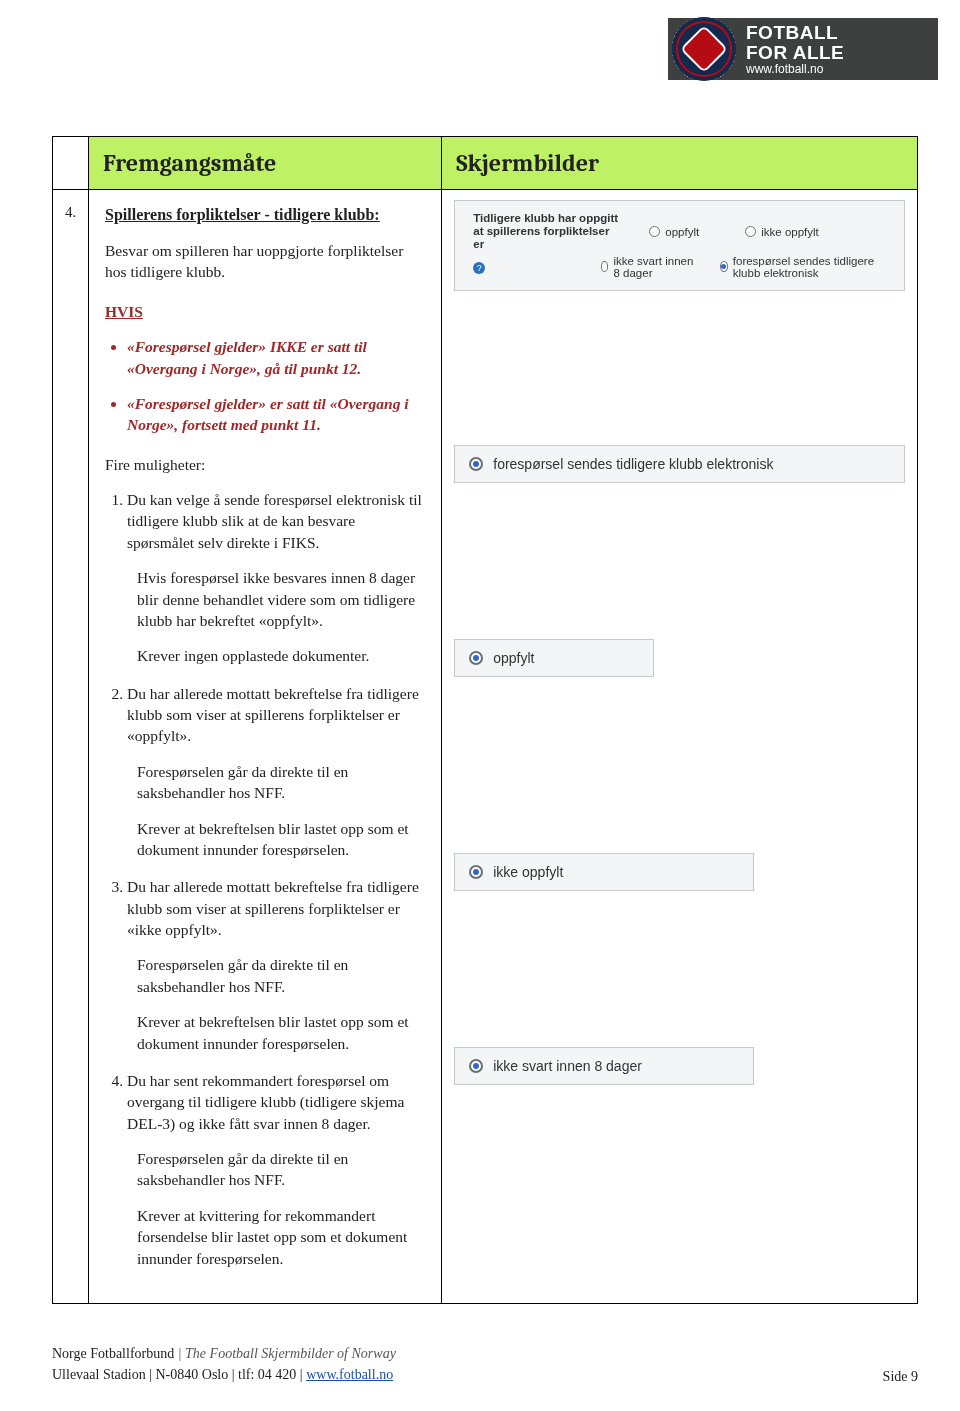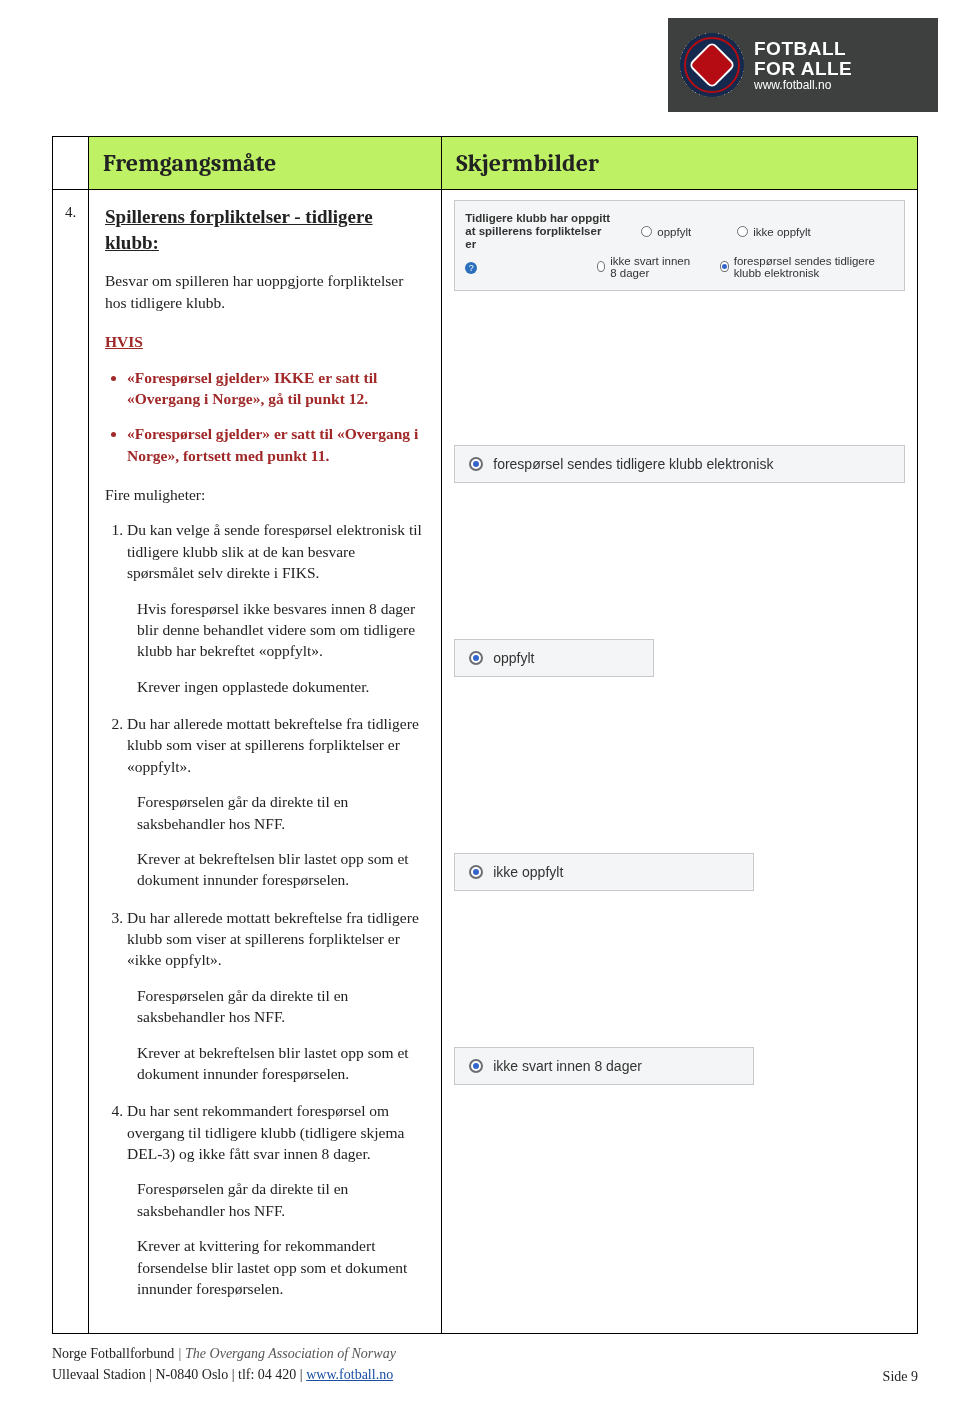--- a/index.html
+++ b/index.html
@@ -1,51 +1,51 @@
 <!DOCTYPE html>
 <html><head>
 <meta charset="utf-8">
 <style>
   * { box-sizing: border-box; }
   html, body { margin:0; padding:0; background:#fff; font-family:Georgia, 'Times New Roman', serif; color:#222; }
   .page { width:960px; min-height:1411px; margin:0 auto; position:relative; padding:18px 42px 0 52px; }
 
   
-  .brand-box { position:absolute; top:18px; right:22px; width:270px; height:94px; background:#3e3f3f; display:flex; align-items:center; padding:6px 10px 6px 12px; }
+  .brand-box { position:absolute; top:18px; right:22px; width:270px; height:62px; background:#3e3f3f; display:flex; align-items:center; padding:6px 10px 6px 4px; }
   .brand-logo { width:64px; height:64px; border-radius:50%; position:relative; background: radial-gradient(circle at 50% 50%, #14294d 0 32px, #fff 32px); display:flex; align-items:center; justify-content:center; }
   .brand-logo::before{ content:""; position:absolute; inset:4px; border-radius:50%; border:2px solid #b40c12; }
   .brand-logo-inner{ width:30px; height:30px; background:#b40c12; border-radius:4px; transform:rotate(45deg); box-shadow:0 0 0 2px #fff; }
   .brand-text { margin-left:10px; color:#fff; font-family:Arial, Helvetica, sans-serif; line-height:1.05; }
   .brand-line1,.brand-line2{ font-weight:900; font-size:19px; letter-spacing:0.5px; }
   .brand-url{ font-size:12px; font-weight:400; }
 
   
   table.doc { width:100%; border-collapse:collapse; margin-top:118px; }
   table.doc td, table.doc th { border:1px solid #000; vertical-align:top; }
   th.hdr { background:#bef264; font-family:Cambria, Georgia, serif; font-weight:700; font-size:24px; text-align:left; padding:12px 14px; }
   td.num { width:36px; text-align:center; font-size:15px; padding-top:14px; }
   td.left { padding:14px 16px 18px 16px; font-size:15.5px; line-height:1.38; }
   td.right { width:55%; padding:10px 12px; }
 
-  .sect-title{ font-weight:700; text-decoration:underline; font-size:19px; margin:0 0 14px 0; }
+  .sect-title{ font-weight:700; text-decoration:underline; font-size:16px; margin:0 0 14px 0; }
   .para{ margin:0 0 18px 0; }
   .hvis{ color:#a12828; text-decoration:underline; font-weight:700; margin:0 0 14px 0; font-size:15.5px; }
   ul.red{ margin:0 0 18px 22px; padding:0; }
-  ul.red li{ margin:0 0 14px 0; color:#a12828; font-weight:700; font-size:15.5px; }
+  ul.red li{ margin:0 0 14px 0; color:#a12828; font-weight:700; font-size:15.5px;font-style:italic; }
   .subhead{ margin:0 0 14px 0; }
   ol.opts{ margin:0 0 0 22px; padding:0; }
   ol.opts > li{ margin:0 0 16px 0; }
   .sub{ margin:14px 0 0 10px; }
 
   
   .sbox{ border:1px solid #c7c9cc; background:#f4f5f6; padding:10px 14px; font-family:Arial, Helvetica, sans-serif; font-size:14px; color:#333; display:flex; align-items:center; gap:10px; margin:8px 0 18px 0; }
   .sbox .radio{ width:14px; height:14px; border-radius:50%; border:2px solid #6b6e73; display:inline-flex; align-items:center; justify-content:center; background:#fff; }
   .sbox .radio.on::after{ content:""; width:6px; height:6px; border-radius:50%; background:#3366cc; }
 
-  .topbox{ border:1px solid #c7c9cc; background:#f4f5f6; padding:8px 10px; font-family:Arial,Helvetica,sans-serif; font-size:11.5px; color:#333; margin-bottom:6px; }
+  .topbox{ border:1px solid #c7c9cc; background:#f4f5f6; padding:8px 18px; font-family:Arial,Helvetica,sans-serif; font-size:11.5px; color:#333; margin-bottom:6px; }
   .topbox .row{ display:flex; align-items:center; gap:26px; margin:3px 0; }
   .topbox .lbl{ width:150px; font-weight:700; line-height:1.15; }
   .topbox .opt{ display:flex; align-items:center; gap:5px; min-width:70px; }
   .topbox .radio{ width:11px; height:11px; border-radius:50%; border:1.5px solid #6b6e73; display:inline-flex; align-items:center; justify-content:center; background:#fff; }
   .topbox .radio.on::after{ content:""; width:5px;height:5px;border-radius:50%; background:#3366cc; }
   .topbox .help{ width:12px;height:12px;border-radius:50%;background:#2b6fbf;color:#fff;font-size:9px;display:inline-flex;align-items:center;justify-content:center;margin-top:2px;}
   .vspace2{ height:140px; }
 
   
   .footer{ position:absolute; left:52px; right:42px; bottom:26px; font-size:14px; display:flex; justify-content:space-between; align-items:flex-end; }
@@ -165,19 +165,19 @@
           <span>ikke svart innen 8 dager</span>
         </div>
 
       </td>
     </tr>
   </tbody>
     </table>
 
   <div class="footer">
     <div class="f-left">
-      <span>Norge Fotballforbund</span><span class="it"> | The Overgang Association of Norway</span><br>
+      <span>Norge Fotballforbund</span><span class="it"> | The Football Skjermbilder of Norway</span><br>
       <span>Ullevaal Stadion | N-0840 Oslo | tlf: 04 420 | </span><a href="#">www.fotball.no</a>
     </div>
     <div>Side 9</div>
   </div>
 
 </div>
 
 </body></html>

